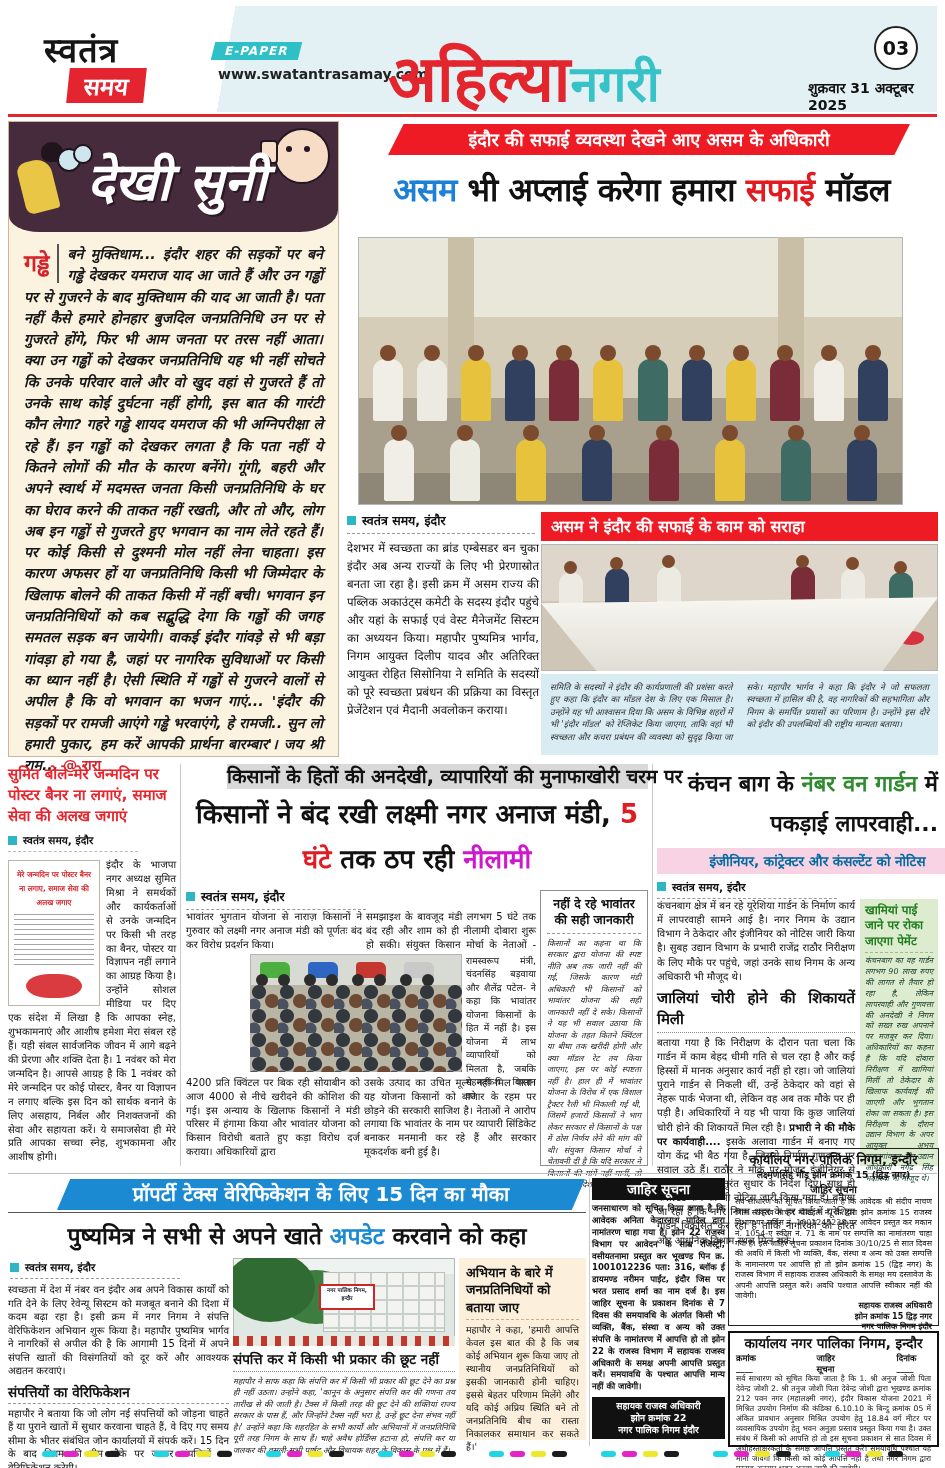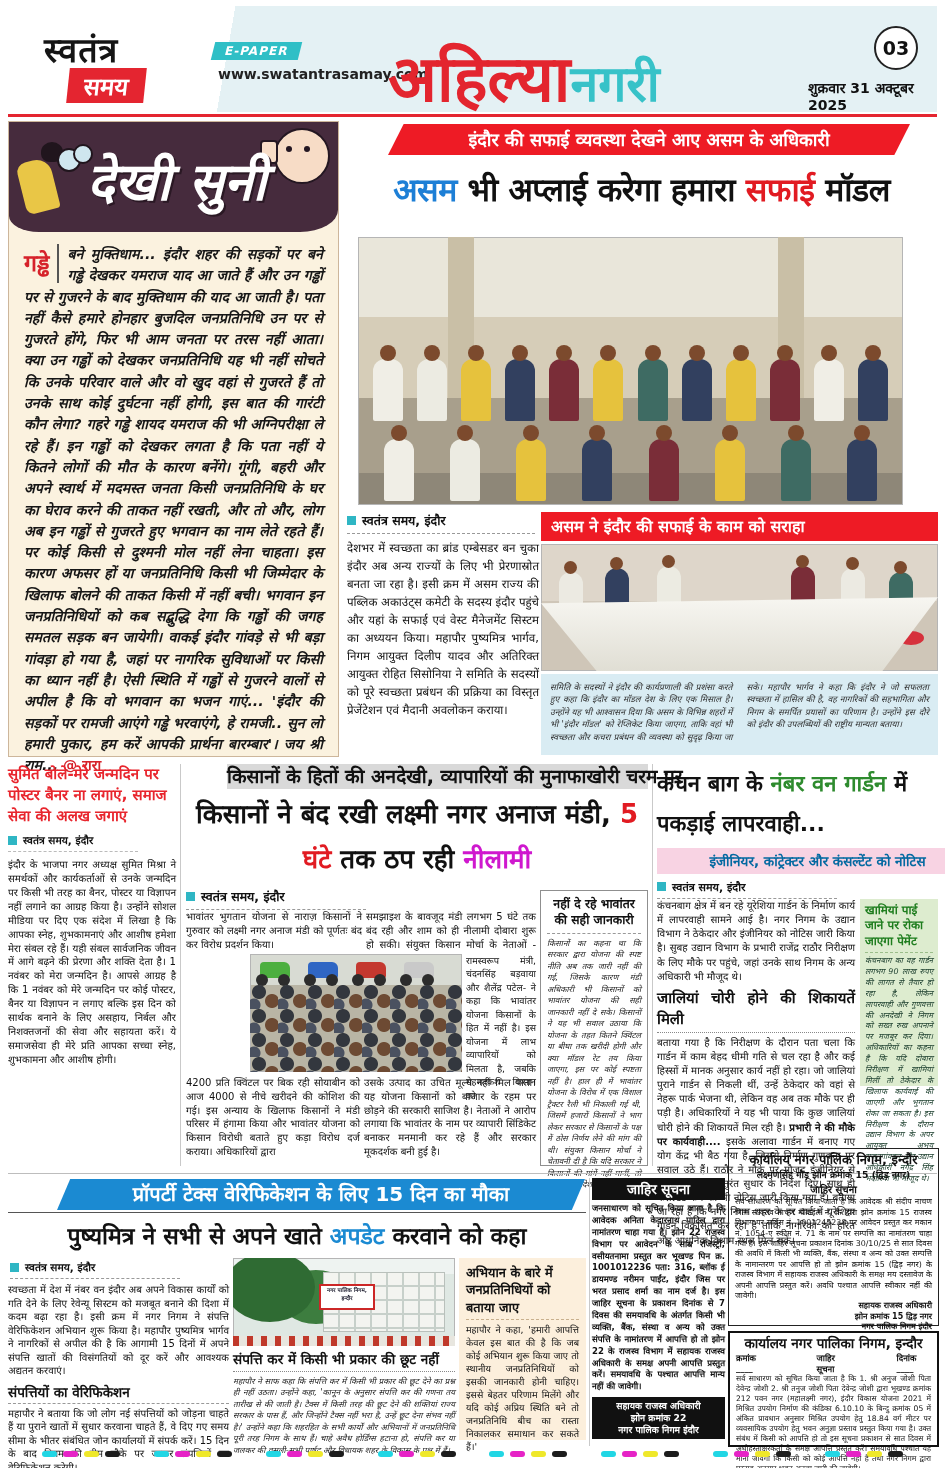--- a/index.html
+++ b/index.html
@@ -105,27 +105,27 @@
      background-image:radial-gradient(circle at 9px 7px,#33373e 6.5px,transparent 7.5px),
        radial-gradient(circle at 22px 16px,#6d4a33 6.5px,transparent 7.5px),
        radial-gradient(circle at 4px 20px,#4a5160 6px,transparent 7px);
      background-size:28px 24px;}
   .mbox{left:540px;top:890px;width:108px;height:276px;border:1px solid #8f8f8f;background:#fff;
         box-sizing:border-box;padding:6px 6px;}
   .mbox .bt{font-size:12.3px;font-weight:800;text-align:center;line-height:1.3;
             border-bottom:1px dashed #999;padding-bottom:4px;}
   .mbox .bb{margin-top:4px;font-size:8.1px;line-height:1.42;font-style:italic;color:#222;}
   .kan{left:657px;top:764px;width:281px;}
-  .kanhl{font-size:22px;font-weight:800;text-align:left;line-height:1.8;height:82px;}
+  .kanhl{font-size:22px;font-weight:800;text-align:right;line-height:1.8;height:82px;}
   .pinkban{left:657px;top:848px;width:321px;height:26px;background:#f8d3e3;color:#0369a1;
            font-size:13.5px;font-weight:800;text-align:center;line-height:26px;}
   .kanby{left:657px;top:879px;width:180px;}
   .kanbd{left:657px;top:899px;width:198px;height:268px;font-size:10.1px;line-height:1.4;}
   .kansub{font-size:15px;font-weight:800;border-bottom:1px dotted #888;margin:4px 0 3px;padding-bottom:2px;}
-  .gbox{left:860px;top:899px;width:78px;height:187px;background:#ddeccf;box-sizing:border-box;padding:4px 5px;}
+  .gbox{left:860px;top:899px;width:78px;height:267px;background:#ddeccf;box-sizing:border-box;padding:4px 5px;}
   .gbox .bt{color:#1e7d1e;font-size:11.8px;font-weight:800;line-height:1.3;border-bottom:1px dashed #9bbd8a;padding-bottom:3px;}
   .gbox .bb{margin-top:3px;font-size:7.9px;line-height:1.38;font-style:italic;color:#243;}
   
   .hln{height:1px;background:#bdbdbd;}
   .blueban{left:57px;top:1179px;width:528px;height:31px;background:#1b8ad2;color:#fff;
            font-size:20px;font-weight:800;text-align:center;line-height:31px;
            clip-path:polygon(2.5% 0,100% 0,97.5% 100%,0 100%);}
   .dkline{left:8px;top:1212px;width:578px;height:1px;background:#555;}
   .prophl{left:8px;top:1216px;width:578px;height:40px;font-size:23px;font-weight:800;
           text-align:center;line-height:40px;}
@@ -251,20 +251,25 @@
   <div class="abs vln" style="left:180px;top:764px;height:402px;"></div>
   <div class="abs vln" style="left:652px;top:764px;height:402px;"></div>
 
   <div class="abs sumit">
     <div class="hl">सुमित बोले-मेरे जन्मदिन पर पोस्टर बैनर ना लगाएं, समाज सेवा की अलख जगाएं</div>
     <div class="byline" style="font-size:10.5px;">
       <span class="bsq"></span>
       <span>स्वतंत्र समय, इंदौर</span>
     </div>
     <div class="bd just">
+      <span class="poster">
+        <span class="pt">मेरे जन्मदिन पर पोस्टर बैनर ना लगाए, समाज सेवा की अलख जगाए</span>
+        <span class="lines" style="display:block"></span>
+        <span class="plogo" style="display:block"></span>
+      </span>
       <span>इंदौर के भाजपा नगर अध्यक्ष सुमित मिश्रा ने समर्थकों और कार्यकर्ताओं से उनके जन्मदिन पर किसी भी तरह का बैनर, पोस्टर या विज्ञापन नहीं लगाने का आग्रह किया है। उन्होंने सोशल मीडिया पर दिए एक संदेश में लिखा है कि आपका स्नेह, शुभकामनाएं</span>
       <span>और आशीष हमेशा मेरा संबल रहे हैं। यही संबल सार्वजनिक जीवन में आगे बढ़ने की प्रेरणा और शक्ति देता है। 1 नवंबर को मेरा जन्मदिन है। आपसे आग्रह है कि 1 नवंबर को मेरे जन्मदिन पर कोई पोस्टर, बैनर या विज्ञापन न लगाए बल्कि इस दिन को सार्थक बनाने के लिए असहाय, निर्बल और निशक्तजनों की सेवा और सहायता करें। ये समाजसेवा ही मेरे प्रति आपका सच्चा स्नेह, शुभकामना और आशीष होगी।</span>
     </div>
   </div>
 
   <div class="abs kickgray nw">किसानों के हितों की अनदेखी, व्यापारियों की मुनाफाखोरी चरम पर</div>
   <div class="abs mdhl">
     <span>किसानों ने बंद रखी लक्ष्मी नगर अनाज मंडी, </span><span class="red">5 घंटे</span><span> तक ठप रही </span><span class="mag">नीलामी</span>
   </div>
   <div class="abs byline mdby">

